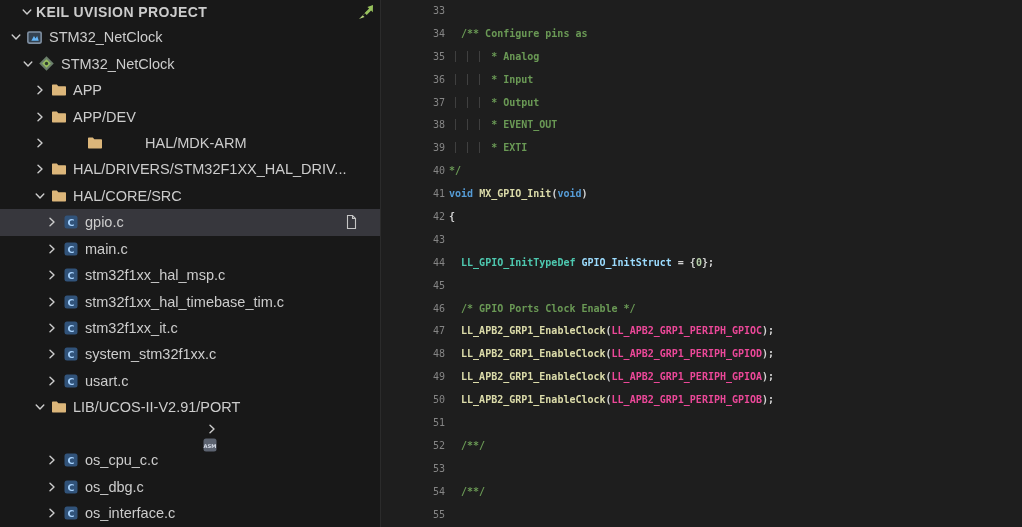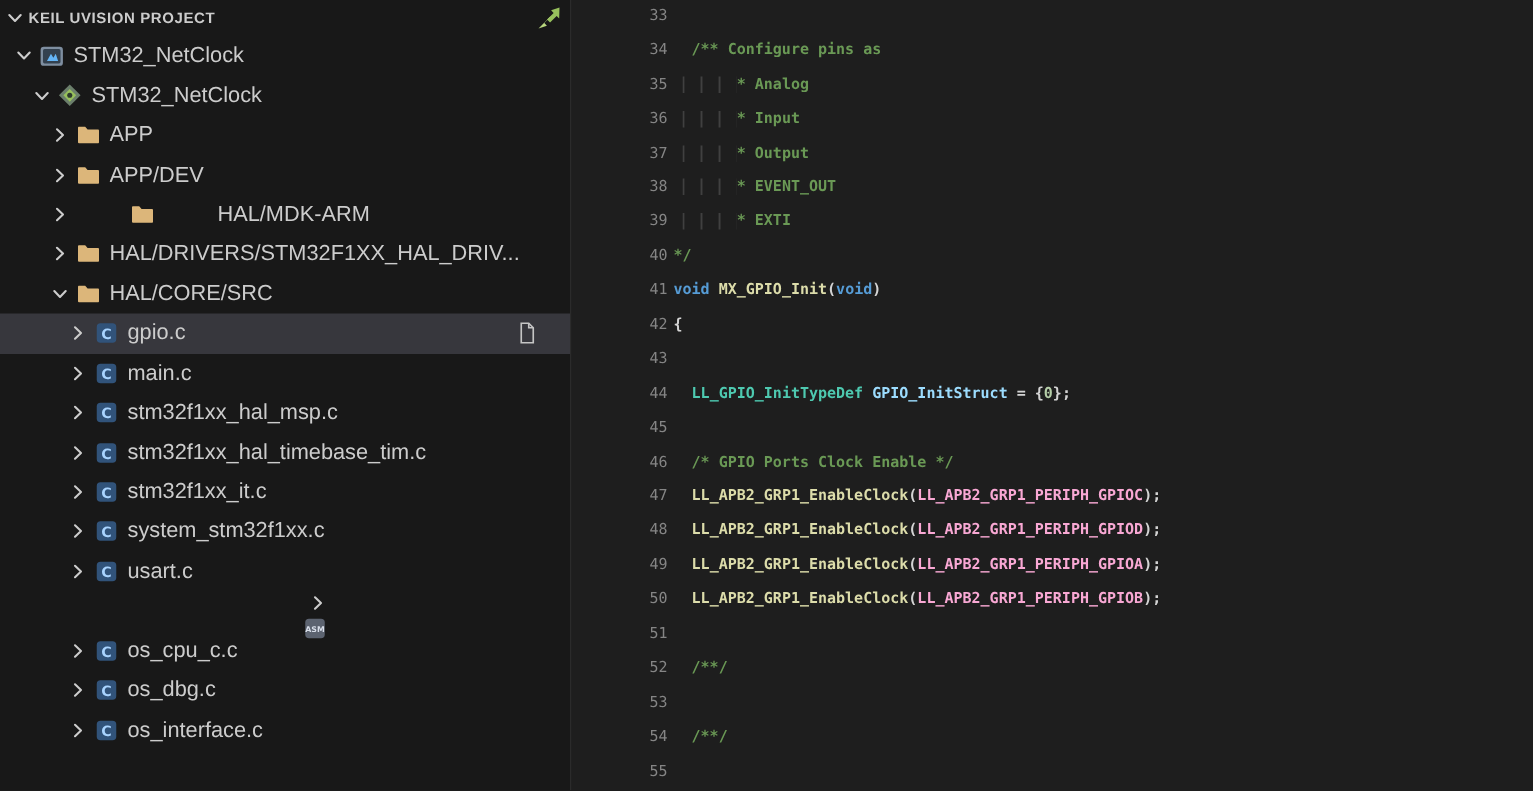--- a/index.html
+++ b/index.html
@@ -3,22 +3,22 @@
 <meta charset="utf-8">
 <style>
   * { margin:0; padding:0; box-sizing:border-box; }
   html,body { width:1022px; height:527px; overflow:hidden; }
   body { background:#1e1e1e; font-family:"Liberation Sans", sans-serif; }
   .app { display:flex; width:1022px; height:527px; }
 
   
   .sidebar { width:381px; flex:none; background:#181818; border-right:1px solid #2b2b2b;
              color:#cccccc; overflow:hidden; }
-  .sb-header { height:24px; display:flex; align-items:center; padding:0 6px 0 2px;
-               font-size:10px; font-weight:bold; letter-spacing:.4px; color:#cccccc; }
+  .sb-header { height:24px; display:flex; align-items:center; padding:0 6px 0 19px;
+               font-size:14px; font-weight:bold; letter-spacing:.4px; color:#cccccc; }
   .sb-header .hlabel { flex:1; margin-left:1px; white-space:nowrap; }
   .chev { width:16px; height:16px; flex:none; display:flex; align-items:center; justify-content:center; }
   .chev.down svg { transform:rotate(90deg); }
   .hicon { width:17px; height:17px; flex:none; display:flex; align-items:center; justify-content:center; }
   .tree-row { height:26.45px; display:flex; align-items:center; font-size:14.5px; cursor:pointer; }
   .tree-row.selected { background:#37373d; }
   .ticon { width:17px; height:17px; margin:0 6px 0 2px; flex:none;
            display:flex; align-items:center; justify-content:center; }
   .tlabel { white-space:nowrap; overflow:hidden; flex:1; }
   .action { width:18px; height:18px; margin-right:20px; flex:none;
@@ -27,21 +27,21 @@
   
   .editor { flex:1; display:flex; background:#1e1e1e; overflow:hidden;
             font-family:"DejaVu Sans Mono","Liberation Mono",monospace;
             font-size:10px; line-height:22.9px; }
   .gutter { width:64px; flex:none; text-align:right; color:#858585; }
   .ln { height:22.9px; padding-right:0; }
   .codecol { flex:1; overflow:hidden; padding-left:4px; font-weight:bold; color:#d4d4d4; }
   .cl { height:22.9px; white-space:pre; }
   .tok-comment{color:#6a9955} .tok-keyword{color:#569cd6} .tok-func{color:#dcdcaa}
   .tok-type{color:#4ec9b0} .tok-var{color:#9cdcfe} .tok-num{color:#b5cea8}
-  .tok-plain{color:#d4d4d4} .tok-const{color:#f9a8d4} .tok-ws{color:#d4d4d4}
+  .tok-plain{color:#d4d4d4} .tok-const{color:#ec4899} .tok-ws{color:#d4d4d4}
   .tok-guide{ background-image:linear-gradient(to right,#404040 1px,transparent 1px);
               background-size:2ch 100%; background-repeat:repeat-x; }
 </style>
 </head>
 <body>
 
 <div class="app">
 
   <div class="sidebar">
     <div class="sb-header">
@@ -250,20 +250,33 @@
               <path d="M6 4.2l4 3.8-4 3.8" fill="none" stroke="#cccccc" stroke-width="1.4" stroke-linecap="round" stroke-linejoin="round"></path>
             </svg>
           </span>
           <span class="ticon">
             <svg width="16" height="16" viewBox="0 0 16 16">
               <rect x="1.5" y="1.5" width="13" height="13" rx="2.5" fill="#31537a"></rect>
               <text x="8" y="11.8" text-anchor="middle" font-family="DejaVu Sans, sans-serif" font-size="9.5" font-weight="bold" fill="#a9d4ff">C</text>
             </svg>
           </span>
           <span class="tlabel">usart.c</span>
+        </div>
+        <div class="tree-row" style="padding-left: 32px;">
+          <span class="chev down">
+            <svg width="16" height="16" viewBox="0 0 16 16">
+              <path d="M6 4.2l4 3.8-4 3.8" fill="none" stroke="#cccccc" stroke-width="1.4" stroke-linecap="round" stroke-linejoin="round"></path>
+            </svg>
+          </span>
+          <span class="ticon">
+            <svg width="16" height="16" viewBox="0 0 16 16">
+              <path fill="#dcb67a" d="M1 3.2c0-.4.3-.7.7-.7h4.1l1.6 1.8h6.9c.4 0 .7.3.7.7v7.8c0 .4-.3.7-.7.7H1.7a.7.7 0 0 1-.7-.7V3.2z"></path>
+            </svg>
+          </span>
+          <span class="tlabel">LIB/UCOS-II-V2.91/PORT</span>
         </div>
         <div class="tree-row" style="padding-left: 44px; flex-direction: column;">
           <span class="chev right">
             <svg width="16" height="16" viewBox="0 0 16 16">
               <path d="M6 4.2l4 3.8-4 3.8" fill="none" stroke="#cccccc" stroke-width="1.4" stroke-linecap="round" stroke-linejoin="round"></path>
             </svg>
           </span>
           <span class="ticon">
             <svg width="16" height="16" viewBox="0 0 16 16">
               <rect x="1.5" y="1.5" width="13" height="13" rx="2.5" fill="#5c6370"></rect>

